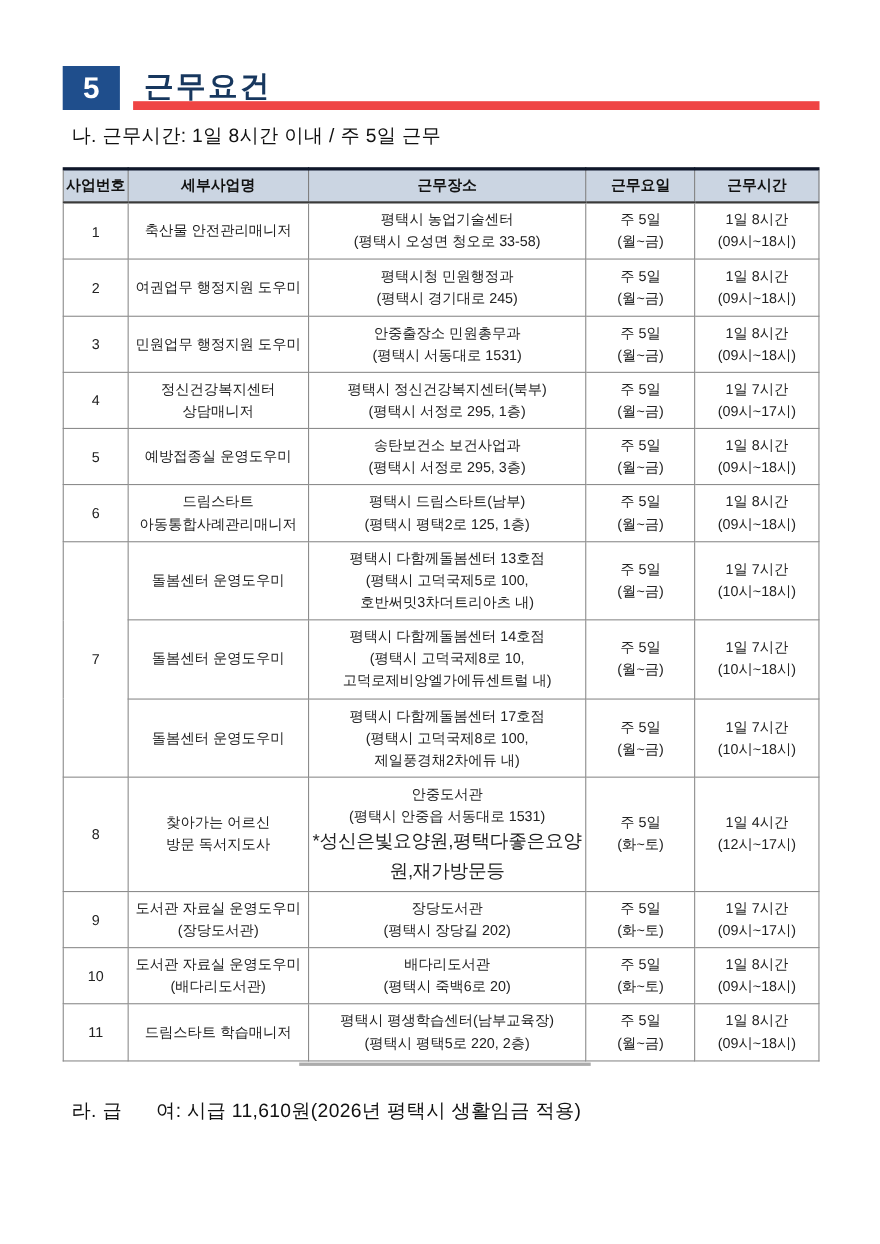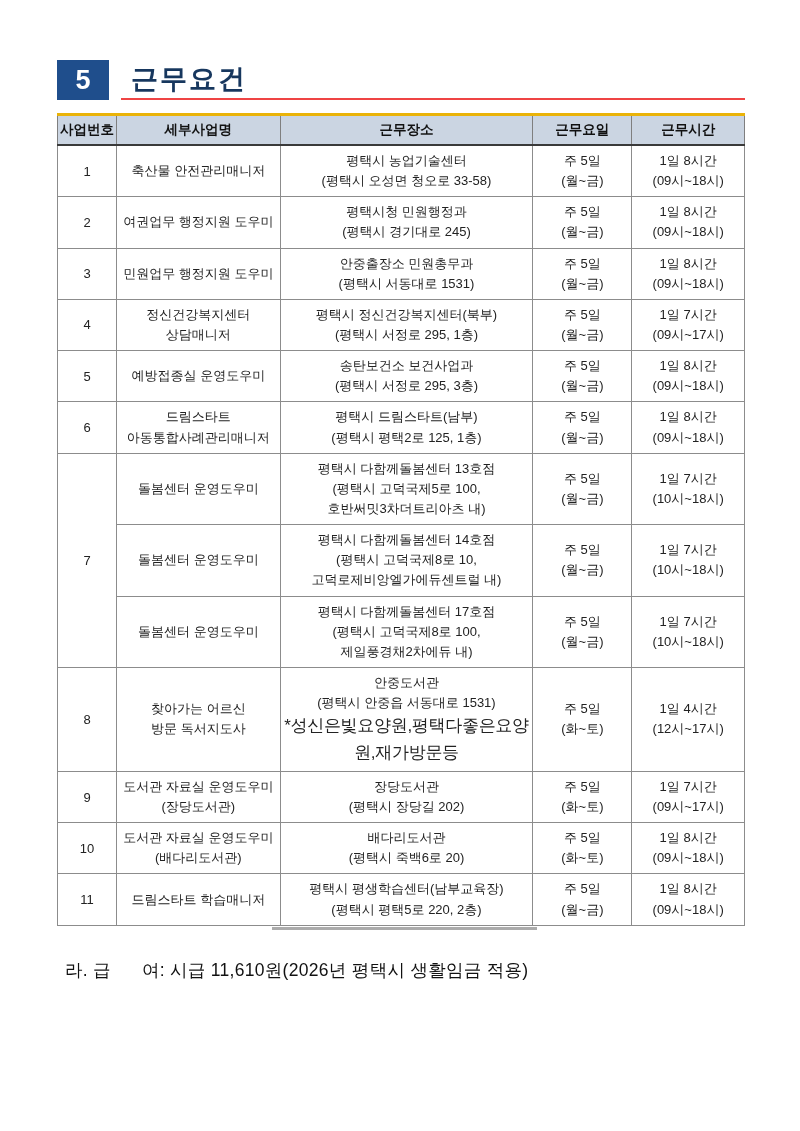--- a/index.html
+++ b/index.html
@@ -31,23 +31,23 @@
     color: #ffffff;
     font-size: 27px;
     font-weight: bold;
     text-align: center;
     line-height: 40px;
     flex: 0 0 auto;
   }
   .title-area {
     flex: 1;
     margin-left: 12px;
-    border-bottom: 2px solid #ef4444;
+    border-bottom: 8px solid #ef4444;
     display: flex;
-    align-items: center;
+    align-items: flex-start;
     padding-left: 10px;
   }
   .title {
     font-size: 27px;
     font-weight: bold;
     color: var(--title-navy, #17375e);
     letter-spacing: 2px;
   }
   
   .para {
@@ -58,21 +58,21 @@
     color: #111111;
     letter-spacing: 0.3px;
   }
   .para .blue { color: var(--highlight-blue, #0f0fe0); }
   .para.footer { margin-top: 0; margin-bottom: 22px; }
   .footer-block { margin-top: 30px; }
   
   table.req-table {
     width: 100%;
     border-collapse: collapse;
-    border-top: 3px solid #eab308;
+    border-top: 3px solid #0f172a;
     table-layout: fixed;
   }
   table.req-table th {
     background: var(--header-row-bg, #cbd5e2);
     border: 1px solid #7f7f7f;
     border-bottom: 2px solid #3a3a3a;
     font-size: 13.5px;
     font-weight: bold;
     padding: 5px 2px;
     color: #111111;
@@ -104,20 +104,21 @@
 <div class="page">
 
   <div class="section-header">
     <div class="num-box">5</div>
     <div class="title-area">
       <span class="title">근무요건</span>
     </div>
   </div>
 
 
+  <div class="para">나. 근무시간: 1일 8시간 이내 / 주 5일 근무</div>
 
 
   <table class="req-table">
     <colgroup id="cols">
         <col style="width: 8.6%;">
         <col style="width: 23.8%;">
         <col style="width: 36.8%;">
         <col style="width: 14.4%;">
         <col style="width: 16.4%;">
       </colgroup>

